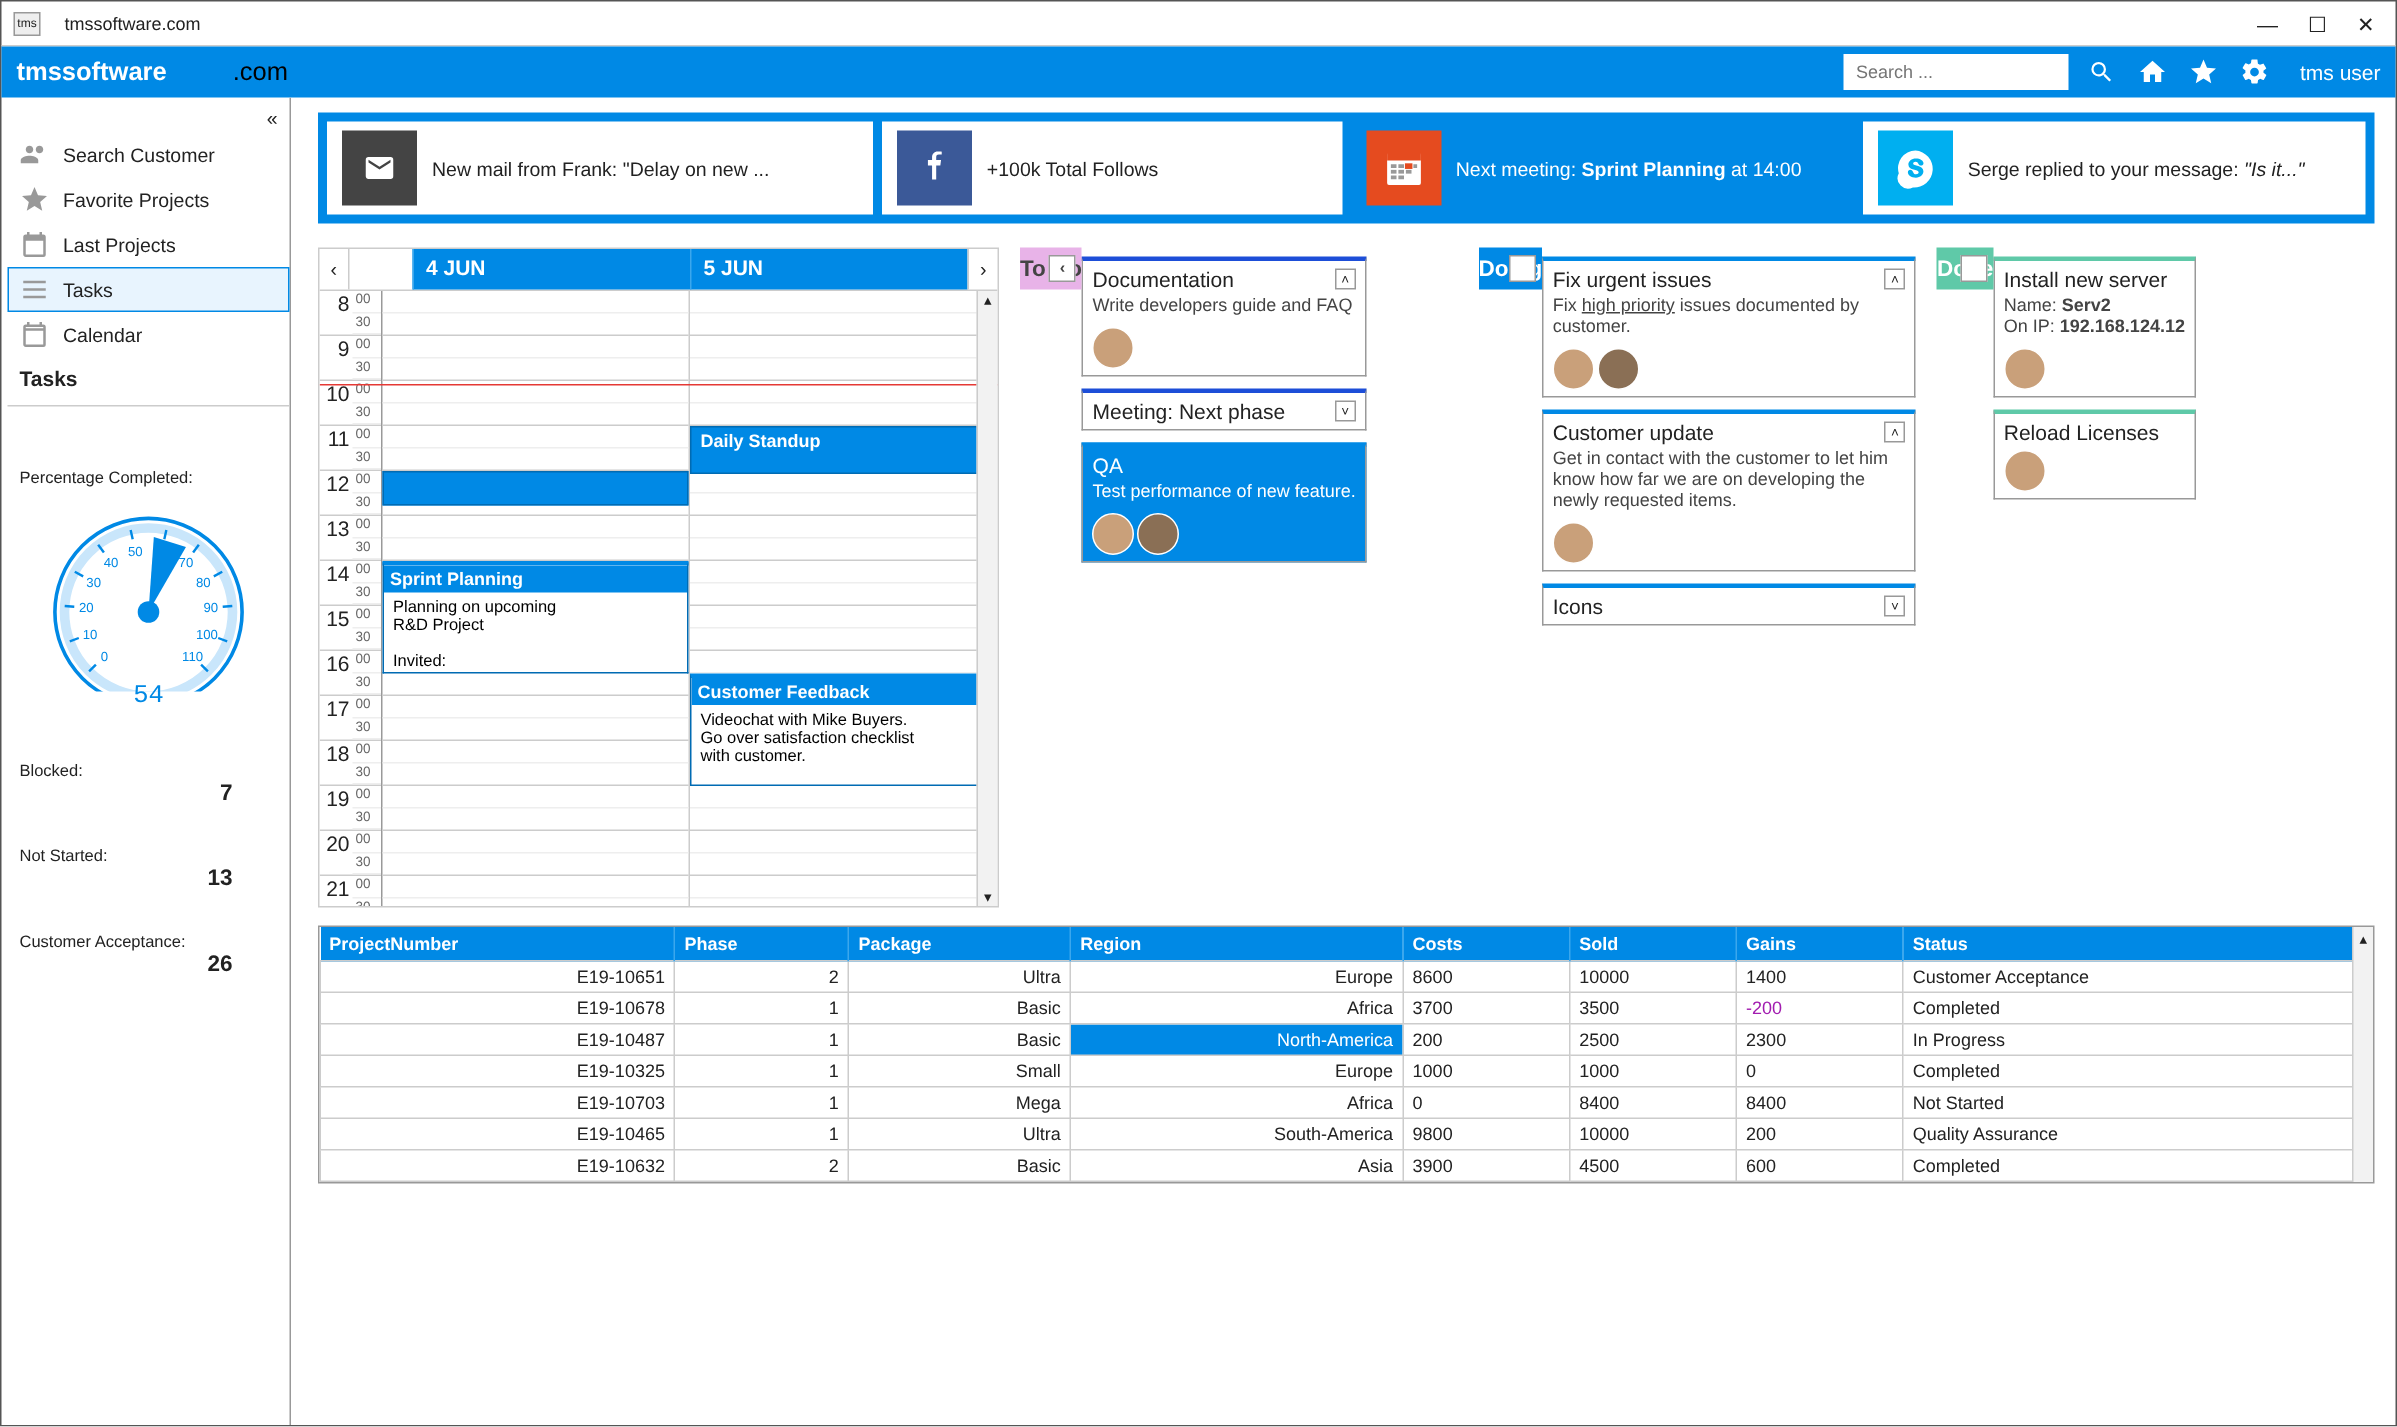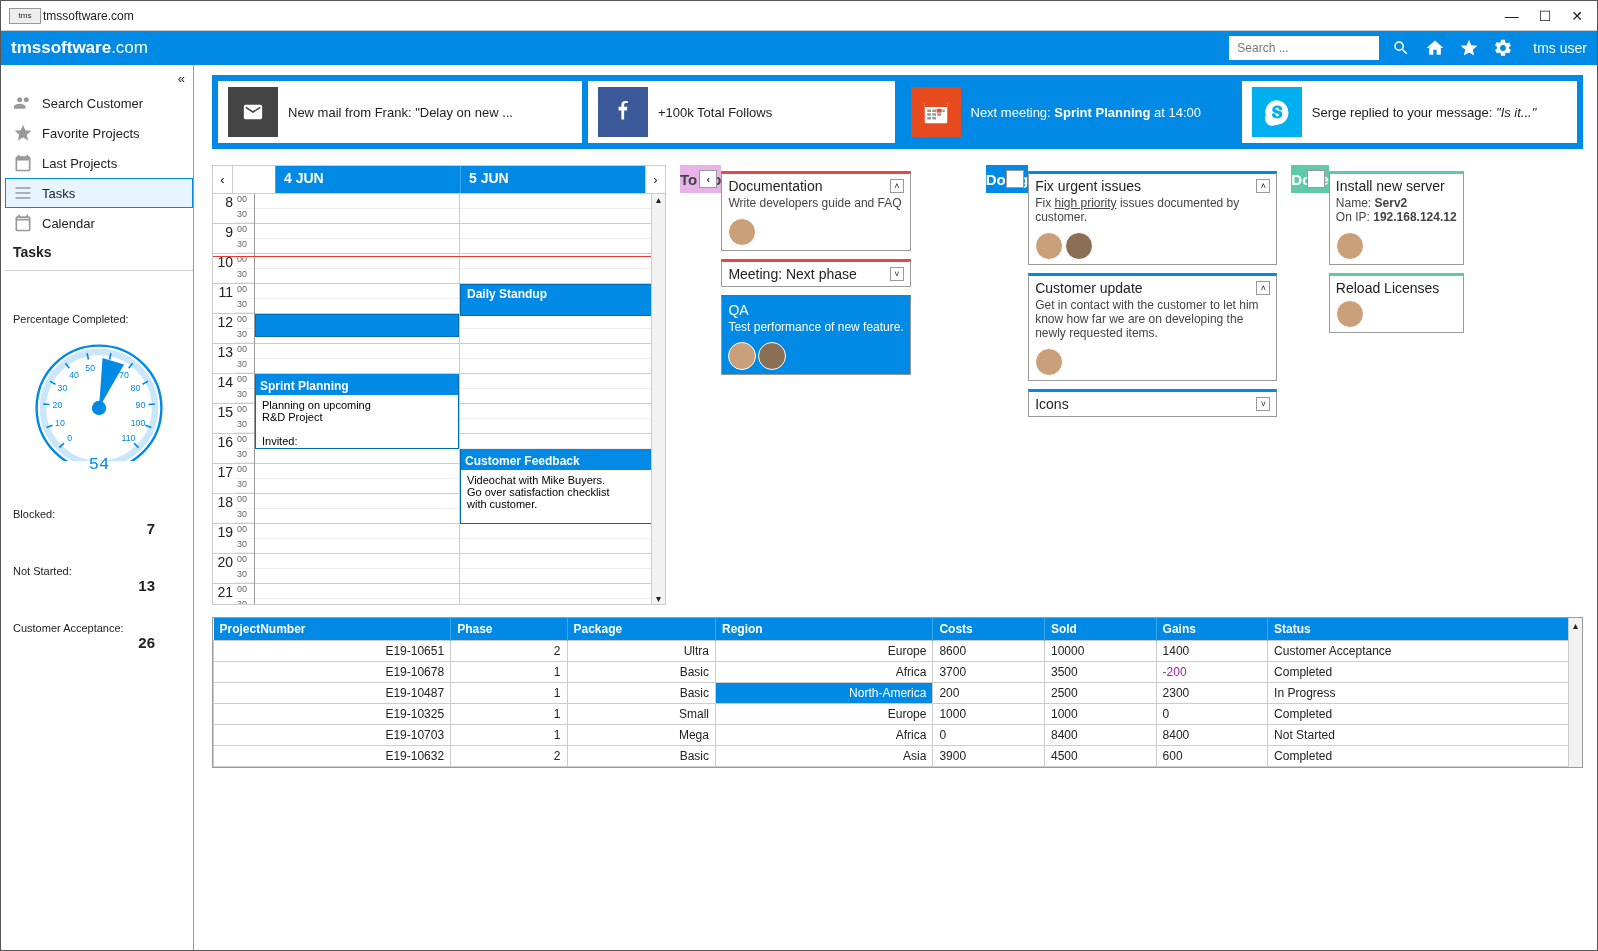--- a/index.html
+++ b/index.html
@@ -1,25 +1,25 @@
 <!DOCTYPE html>
 <html><head>
 <meta charset="utf-8">
 <style>
 * { box-sizing: border-box; margin: 0; padding: 0; font-family: "Segoe UI", Arial, sans-serif; }
 body { background: #fff; font-size: 13px; color: #222; }
 .window { width: 1598px; height: 951px; border: 1px solid #555; display: flex; flex-direction: column; }
 .titlebar { height: 30px; display: flex; align-items: center; padding: 0 8px; border-bottom: 1px solid #ccc; }
-.titlebar-icon { width: 32px; height: 16px; background: #eee; border: 1px solid #999; margin-right: 2px; font-size: 8px; display:flex; align-items:center; justify-content:center;}
+.titlebar-icon { width: 18px; height: 16px; background: #eee; border: 1px solid #999; margin-right: 16px; font-size: 8px; display:flex; align-items:center; justify-content:center;}
 .titlebar-text { flex: 1; font-size: 12px; }
 .titlebar-controls { display: flex; gap: 20px; align-items: center; padding-right: 6px;}
 .titlebar-controls span { font-family: "Segoe MDL2 Assets", sans-serif; font-size: 14px; cursor: pointer; }
 .topbar { height: 34px; background: #0089e5; display: flex; align-items: center; padding: 0 10px; color: #fff; }
 .brand { font-size: 17px; font-weight: bold;}
-.brand-suffix { color: #ffffff; font-weight: normal; }
+.brand-suffix { color: #000000; font-weight: normal; margin-left: 44px; }
 .topbar-spacer { flex: 1; }
 .search-box { width: 150px; height: 24px; border: none; padding: 0 8px; font-size: 12px; }
 .topbar-icon { width: 24px; height: 24px; margin-left: 10px; display: inline-flex; align-items: center; justify-content: center; cursor: pointer; }
 .topbar-icon svg { fill: #fff; }
 .topbar-user { margin-left: 18px; font-size: 14px; }
 .main { flex: 1; display: flex; overflow: hidden; }
 .sidebar { width: 193px; border-right: 1px solid #999; display: flex; flex-direction: column; padding: 4px 0 0 4px; }
 .sidebar-collapse { align-self: flex-end; padding: 2px 8px; font-size: 13px; cursor: pointer; }
 .side-item { display: flex; align-items: center; height: 30px; padding: 0 6px; cursor: pointer; border: 1px solid transparent; }
 .side-item.selected { border: 1px solid #0089e5; background: #e8f4fe; }
@@ -66,21 +66,21 @@
 .cal-scroll { position:absolute; right:0; top:28px; bottom:0; width:14px; background:#f2f2f2; display:flex; flex-direction:column; align-items:center; justify-content:space-between; font-size:10px; border-left:1px solid #ccc;}
 .kanban { display:flex; gap: 14px; flex:1; }
 .kanban-col { flex: 1; display:flex; flex-direction:row;}
 .kanban-head { height: 28px; display:flex; align-items:center; justify-content:center; font-weight:bold; font-size: 15px; position:relative; }
 .kanban-head .col-btn { position:absolute; right:4px; width:18px; height:18px; border:1px solid #999; background:#fff; display:flex; align-items:center; justify-content:center; font-size:11px; cursor:pointer;}
 .kh-todo { background: #e8b3e8; color:#444; }
 .kh-doing { background: #0089e5; color:#fff; }
 .kh-done { background: #5fc9a8; color:#fff; }
 .kanban-cards { padding-top: 6px; display:flex; flex-direction:column; gap: 8px; }
 .kcard { border:1px solid #999; background:#fff; padding: 4px 6px; border-top: 3px solid #0089e5;}
-.kcard.pink-top { border-top: 3px solid #ef4444; }
+.kcard.pink-top { border-top: 3px solid #1d4ed8; }
 .kcard.green-top { border-top: 3px solid #5fc9a8; }
 .kcard-head { display:flex; justify-content:space-between; align-items:center; font-size: 14px;}
 .kcard-expand { width: 14px; height: 14px; border: 1px solid #999; display:flex; align-items:center; justify-content:center; font-size:9px; cursor:pointer;}
 .kcard-body { font-size: 12px; color:#444; padding: 2px 0 4px 0; }
 .kcard.filled { background:#0089e5; color:#fff; }
 .kcard.filled .kcard-body { color:#ffffff; }
 .avatars { display:flex; gap:2px; padding-top: 4px; }
 .avatar { width: 28px; height: 28px; border-radius: 50%; background: #c9a07a; display:inline-block; border:1px solid #fff;}
 .avatar.a2 { background: #8a6f55; }
 .table-wrap { margin-top: 12px; border:1px solid #999; position:relative;}
@@ -627,20 +627,30 @@
                 <td class="num">E19-10703</td>
                 <td class="num">1</td>
                 <td class="num">Mega</td>
                 <td class="num">Africa</td>
                 <td class="">0</td>
                 <td class="">8400</td>
                 <td class="">8400</td>
                 <td class="">Not Started</td>
               </tr>
               <tr>
+                <td class="num">E19-10465</td>
+                <td class="num">1</td>
+                <td class="num">Ultra</td>
+                <td class="num">South-America</td>
+                <td class="">9800</td>
+                <td class="">10000</td>
+                <td class="">200</td>
+                <td class="">Quality Assurance</td>
+              </tr>
+              <tr>
                 <td class="num">E19-10632</td>
                 <td class="num">2</td>
                 <td class="num">Basic</td>
                 <td class="num">Asia</td>
                 <td class="">3900</td>
                 <td class="">4500</td>
                 <td class="">600</td>
                 <td class="">Completed</td>
               </tr>
             </tbody>

